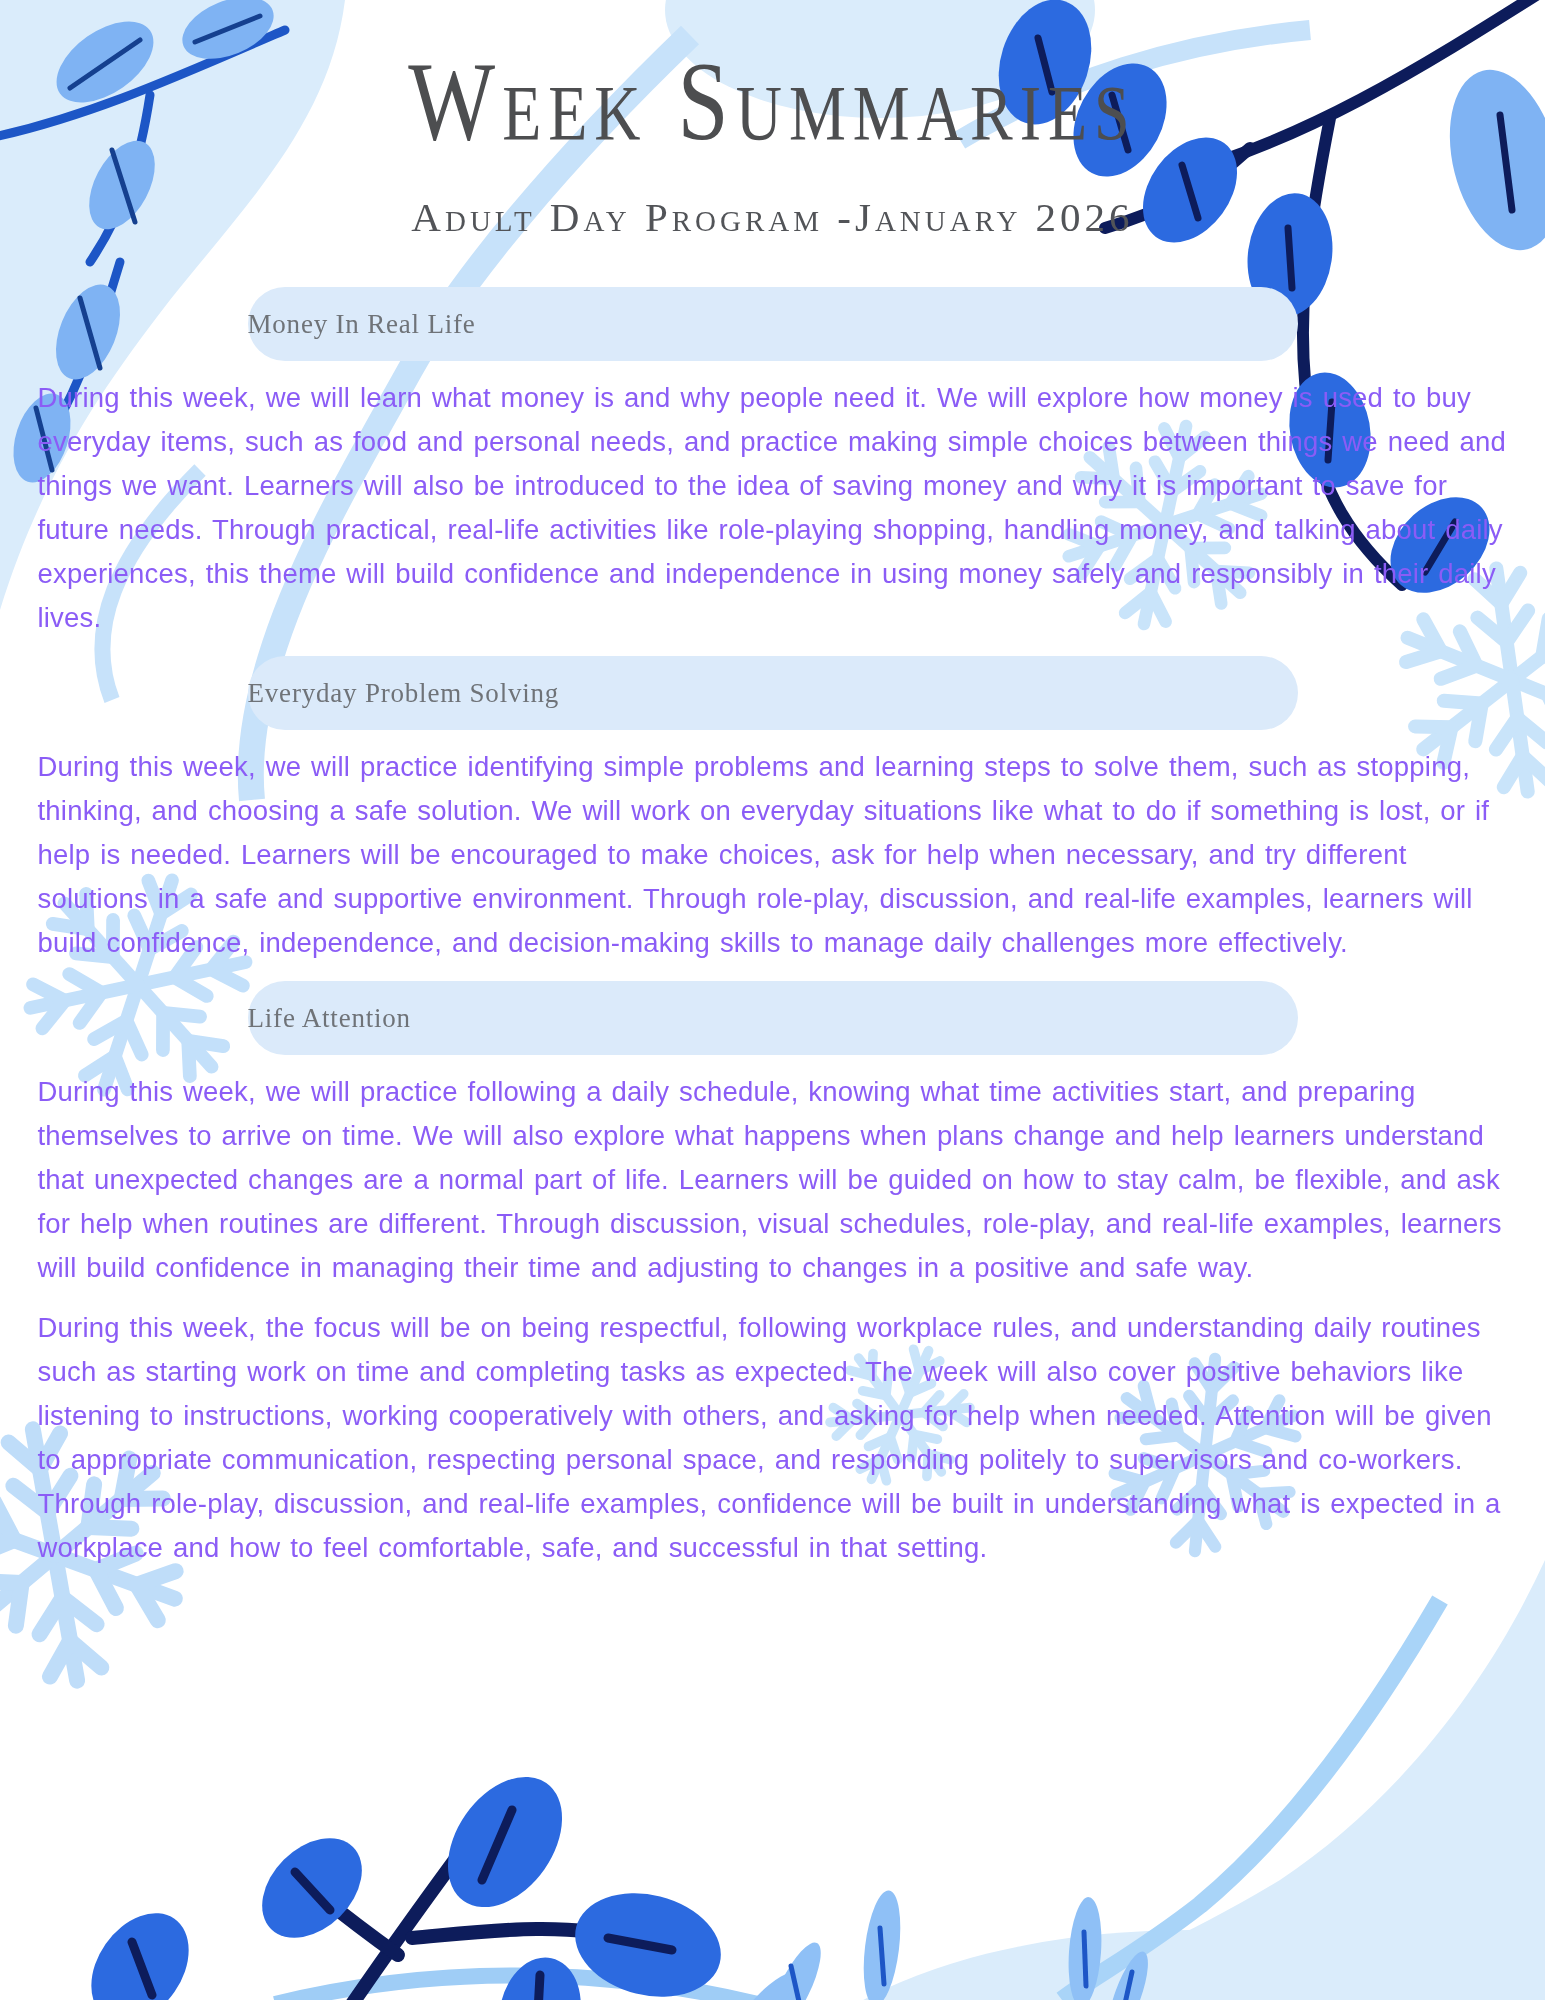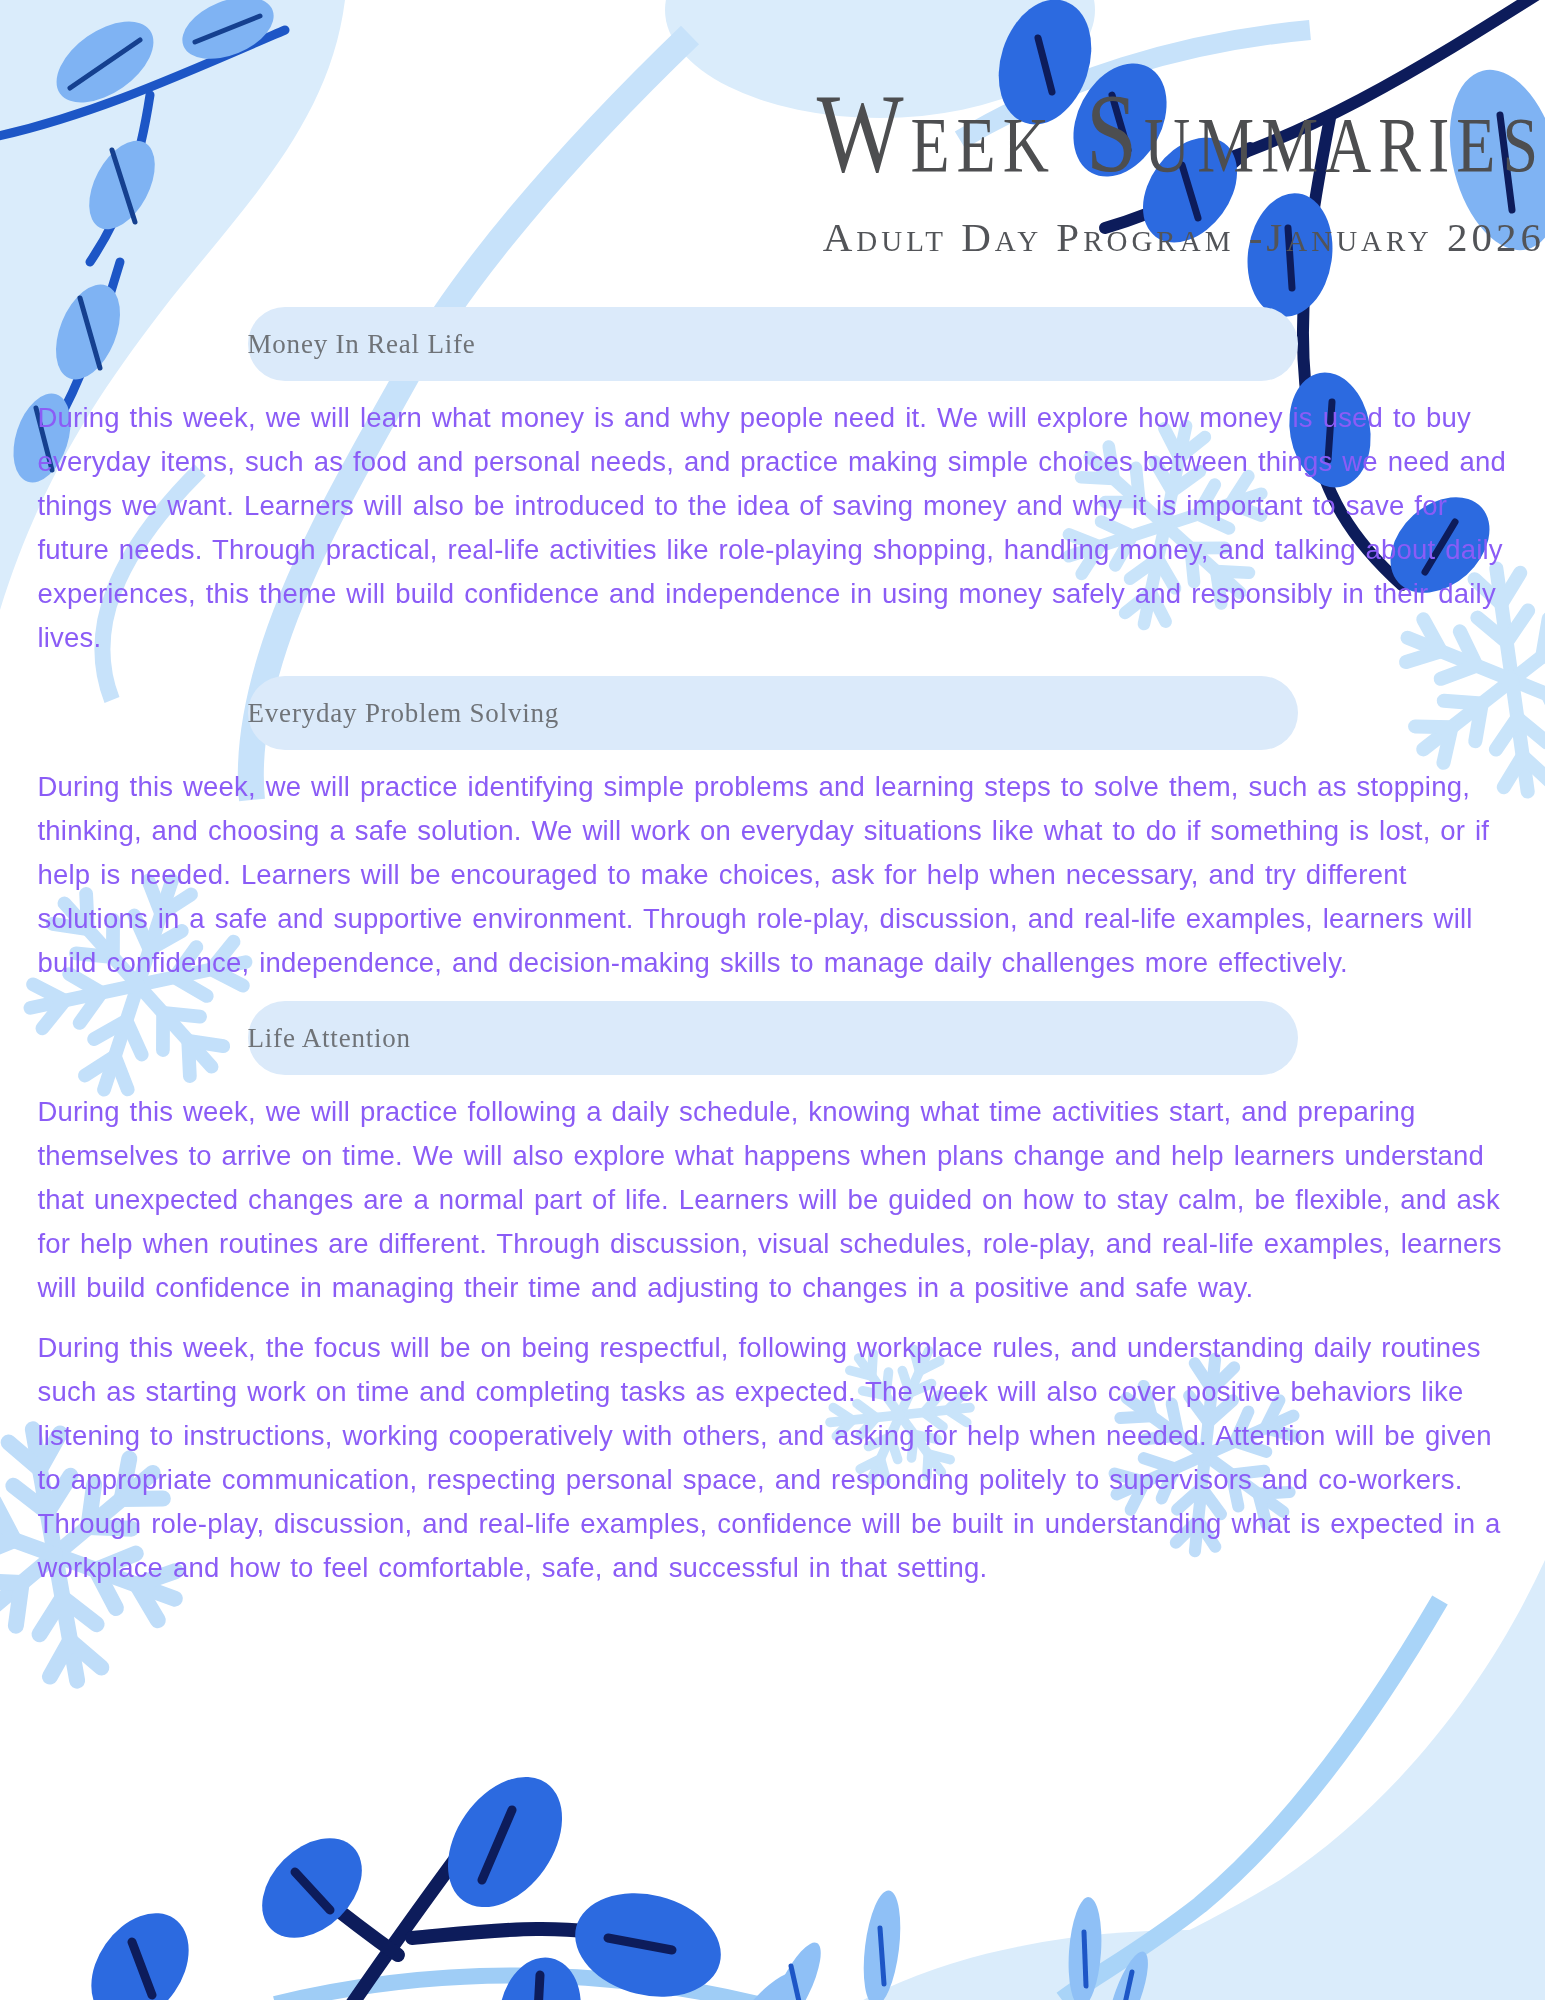--- a/index.html
+++ b/index.html
@@ -14,37 +14,37 @@
   .deco{
     position:absolute;
     inset:0;
     z-index:0;
   }
   .content{
     position:relative;
     z-index:1;
   }
   header{
-    padding-top:84px;
-    text-align:right;
+    padding-top:52px;
+    text-align:center;
   }
   .title{
     margin:0;
     font-family:"Liberation Serif", serif;
     font-variant:small-caps;
     font-weight:500;
     font-size:92px;
     line-height:1.08;
     letter-spacing:7px;
     color:#4d4e50;
     transform:scaleY(1.22);
     transform-origin:center center;
   }
   .subtitle{
-    margin-top:30px;
+    margin-top:42px;
     font-family:"Liberation Serif", serif;
     font-variant:small-caps;
     font-weight:400;
     font-size:41px;
     letter-spacing:4px;
     color:#525458;
   }
   .sections{
     margin-top:46px;
   }

